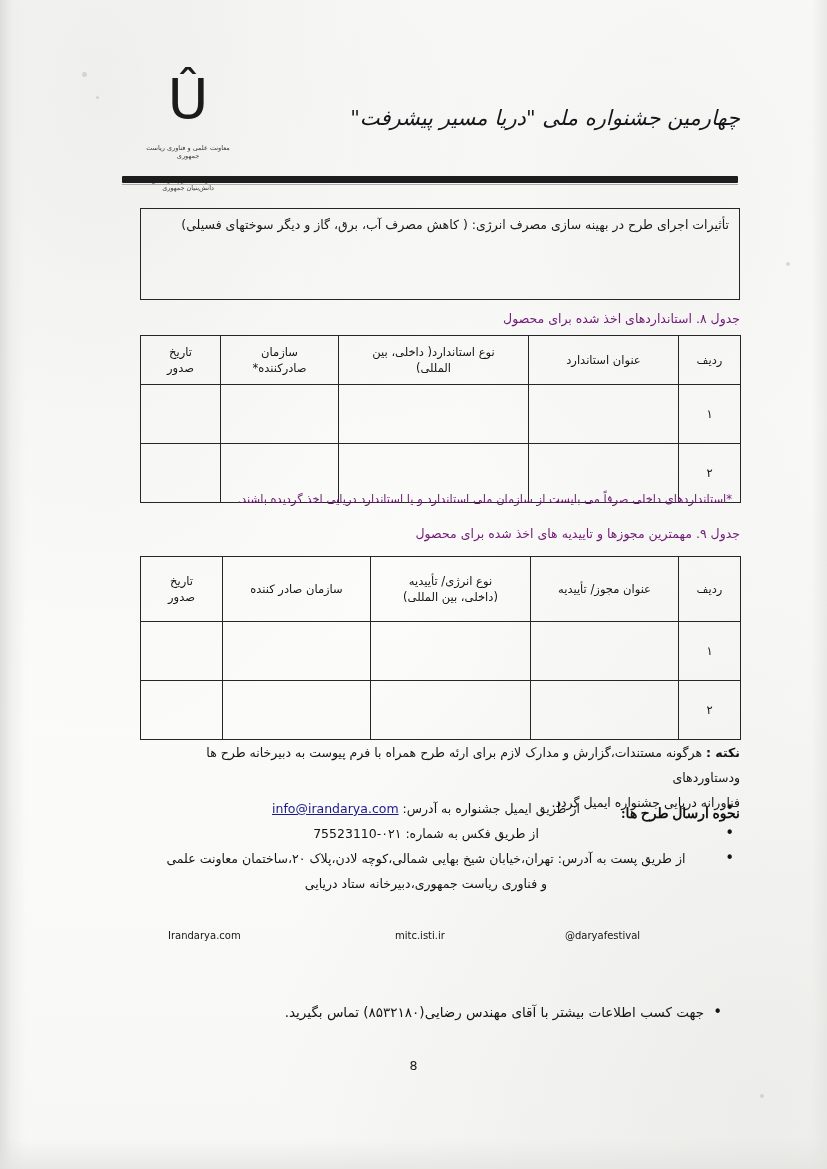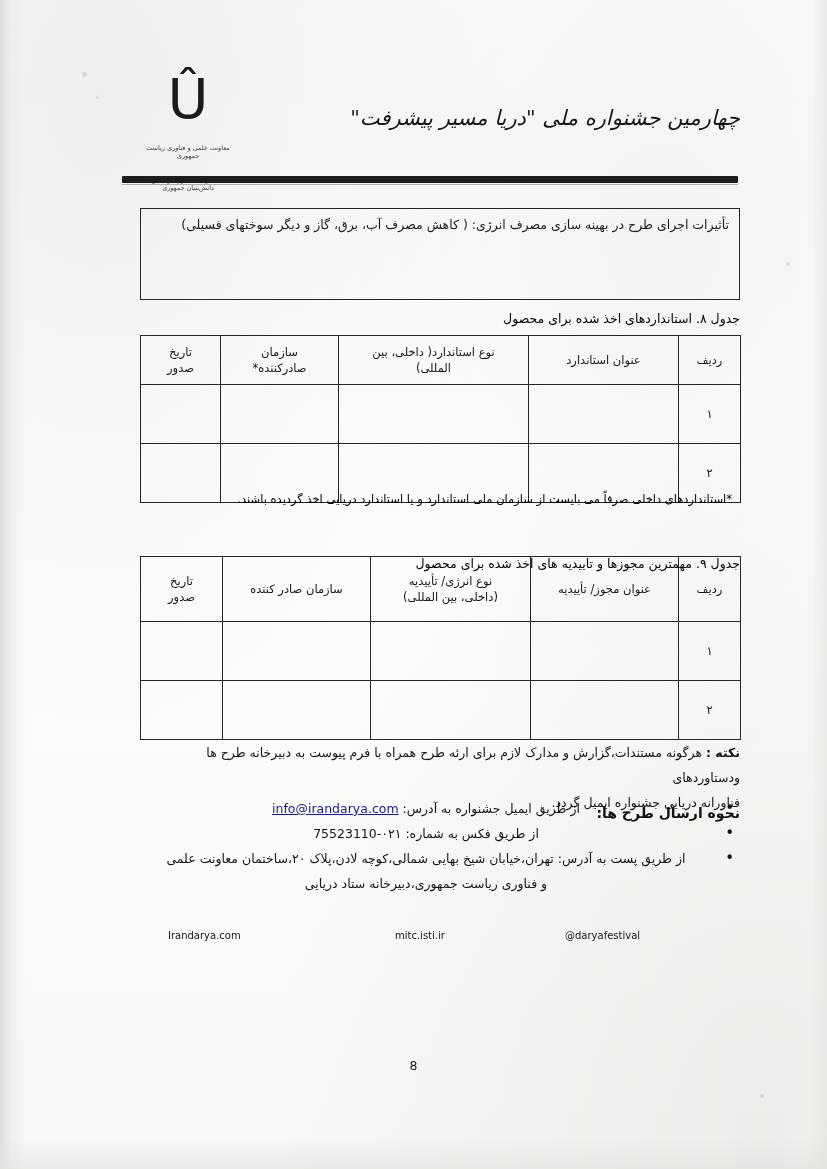--- a/index.html
+++ b/index.html
@@ -134,21 +134,21 @@
     font-size: 12.5px;
     color: #1a1a1a;
     white-space: nowrap;
   }
 
   .caption-line {
     position: absolute;
     direction: rtl;
     text-align: right;
     font-size: 12.5px;
-    color: #000000;
+    color: #701a75;
     white-space: nowrap;
   }
 
   table.grid {
     position: absolute;
     border-collapse: collapse;
     table-layout: fixed;
     direction: rtl;
   }
   table.grid td, table.grid th {
@@ -179,20 +179,21 @@
   .note-block b { font-weight: bold; }
 
   .howto-title {
     position: absolute;
     right: 87px;
     top: 805px;
     direction: rtl;
     font-size: 14px;
     font-weight: bold;
     color: #121212;
+    font-family: Liberation Serif, serif;
   }
 
   .bullets {
     position: absolute;
     left: 140px;
     top: 796px;
     width: 600px;
     direction: rtl;
     text-align: center;
     font-size: 12.5px;
@@ -332,21 +333,21 @@
         <td></td>
         <td></td>
         <td></td>
         <td></td>
       </tr>
     </tbody>
   </table>
 
   <div class="caption-line" style="right:95px; top:492px; font-size:11.5px;">*استانداردهای داخلی صرفاً می بایست از سازمان ملی استاندارد و یا استاندارد دریایی اخذ گردیده باشند.</div>
 
-  <div class="caption-line" style="right:87px; top:556px;">جدول ۹. مهمترین مجوزها و تاییدیه های اخذ شده برای محصول</div>
+  <div class="caption-line" style="right:87px; top:526px;">جدول ۹. مهمترین مجوزها و تاییدیه های اخذ شده برای محصول</div>
 
   <table class="grid t9">
     <colgroup>
       <col style="width:62px">
       <col style="width:148px">
       <col style="width:160px">
       <col style="width:148px">
       <col style="width:82px">
     </colgroup>
     <thead>
@@ -399,16 +400,21 @@
       <li class="nobullet">و فناوری ریاست جمهوری،دبیرخانه ستاد دریایی</li>
     </ul>
   </div>
 
   <div class="links-row">
     <span class="lk1">Irandarya.com</span>
     <span class="lk2">mitc.isti.ir</span>
     <span class="lk3">@daryafestival</span>
   </div>
 
+  <div class="contact">
+    <ul>
+      <li>جهت کسب اطلاعات بیشتر با آقای مهندس رضایی(۸۵۳۲۱۸۰) تماس بگیرید.</li>
+    </ul>
+  </div>
 
   <div class="page-number">8</div>
 
 </div>
 
 </body></html>

